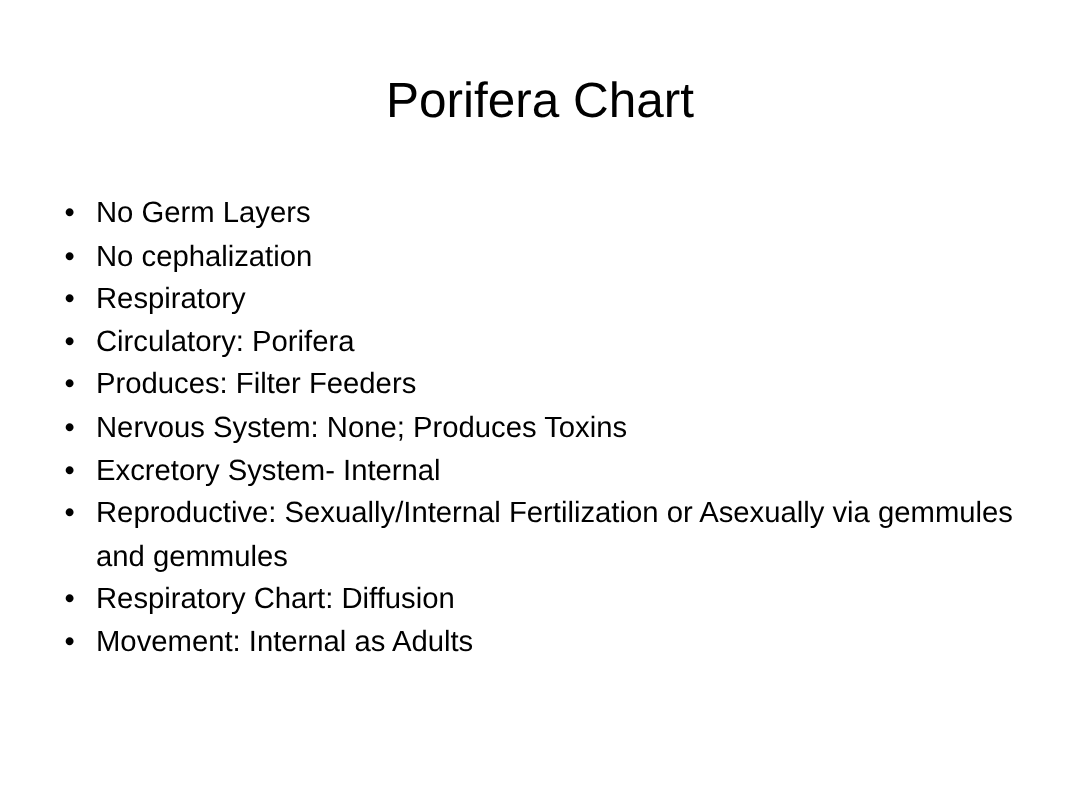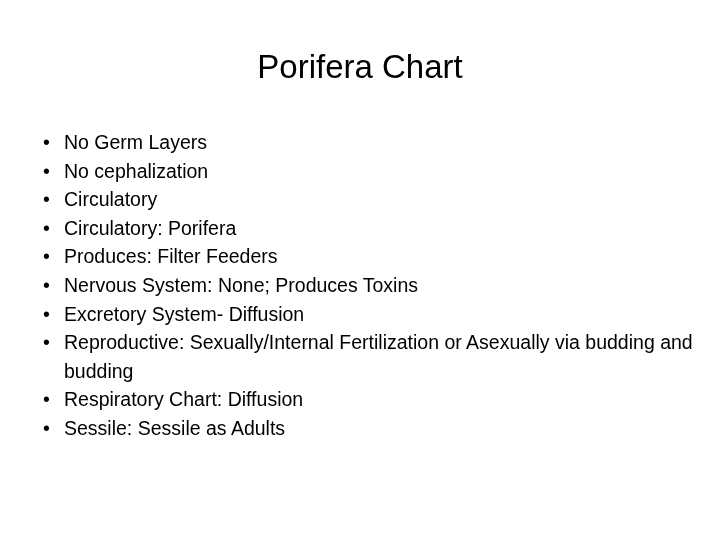--- a/index.html
+++ b/index.html
@@ -80,53 +80,53 @@
       <span class="item-text">No Germ Layers</span>
     </li>
 
     <li>
       <span class="bullet">•</span>
       <span class="item-text">No cephalization</span>
     </li>
 
     <li>
       <span class="bullet">•</span>
-      <span class="item-text">Circulatory</span>
+      <span class="item-text">Respiratory</span>
     </li>
 
     <li>
       <span class="bullet">•</span>
       <span class="item-text">Circulatory: Porifera</span>
     </li>
 
     <li>
       <span class="bullet">•</span>
       <span class="item-text">Produces: Filter Feeders</span>
     </li>
 
     <li>
       <span class="bullet">•</span>
       <span class="item-text">Nervous System: None; Produces Toxins</span>
     </li>
 
     <li>
       <span class="bullet">•</span>
-      <span class="item-text">Excretory System- Diffusion</span>
+      <span class="item-text">Excretory System- Internal</span>
     </li>
 
     <li>
       <span class="bullet">•</span>
-      <span class="item-text">Reproductive: Sexually/Internal Fertilization or Asexually via budding and budding</span>
+      <span class="item-text">Reproductive: Sexually/Internal Fertilization or Asexually via gemmules and gemmules</span>
     </li>
 
     <li>
       <span class="bullet">•</span>
       <span class="item-text">Respiratory Chart: Diffusion</span>
     </li>
 
     <li>
       <span class="bullet">•</span>
-      <span class="item-text">Sessile: Sessile as Adults</span>
+      <span class="item-text">Movement: Internal as Adults</span>
     </li>
 
   </ul>
 
 </div>
 
 </body></html>

